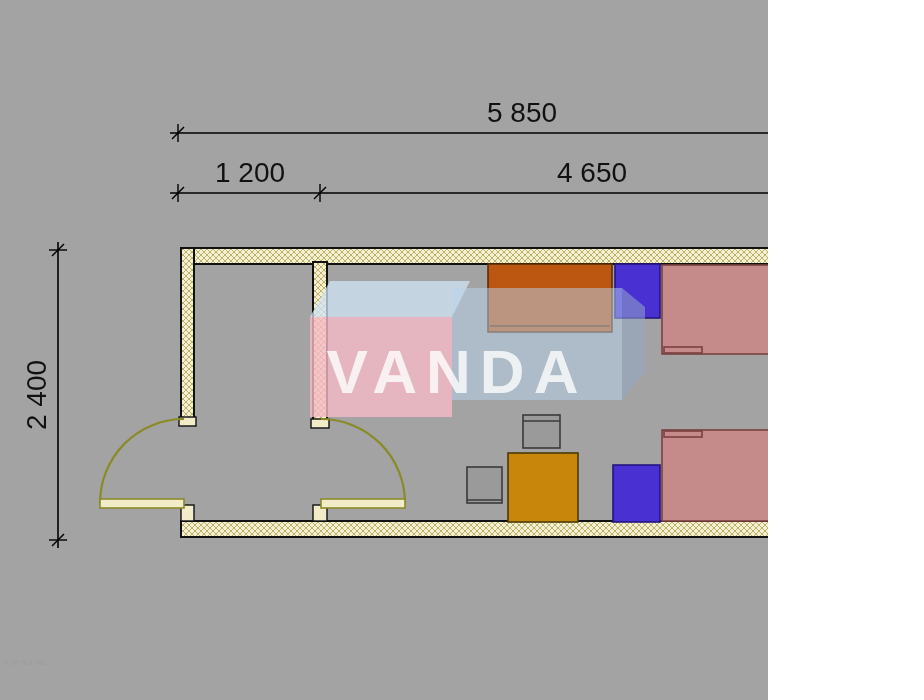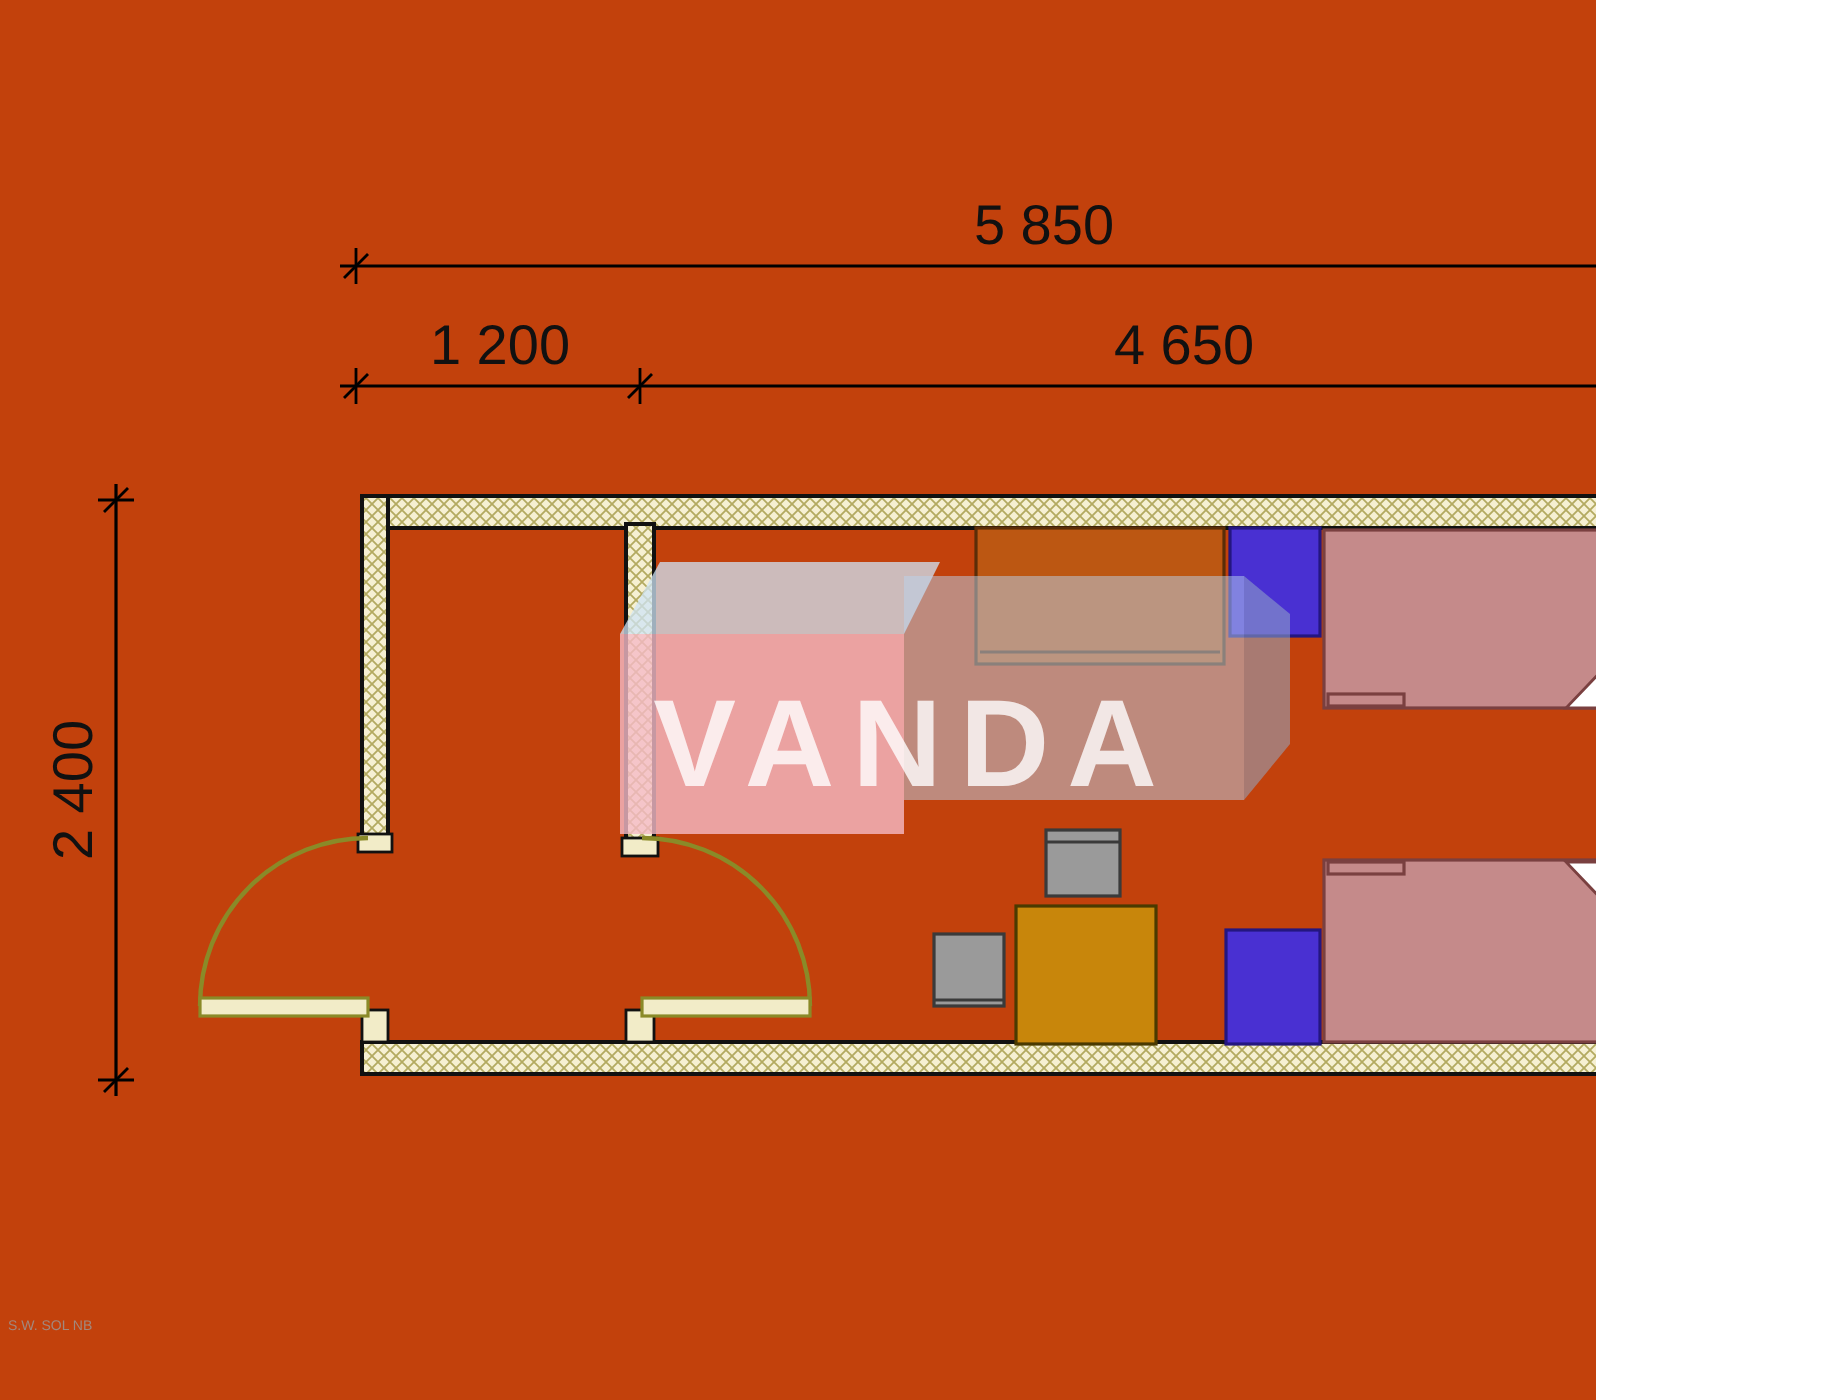--- a/index.html
+++ b/index.html
@@ -1,17 +1,17 @@
 <!DOCTYPE html>
 <html><head>
 <meta charset="utf-8">
 <style>
   html,body{margin:0;padding:0;background:#ffffff;}
-  .stage{position:relative;width:768px;height:700px;background:#c2410c;overflow:hidden;
-         font-family:"Liberation Sans", sans-serif;padding-left:30px;}
+  .stage{position:relative;width:768px;height:700px;background:#a3a3a3;overflow:hidden;
+         font-family:"Liberation Sans", sans-serif;}
   svg{position:absolute;left:0;top:0;}
   .dim-line{stroke:#000;stroke-width:1.6;fill:none;}
   .tk{stroke:#000;stroke-width:1.4;}
   .dim-text{font-family:"Liberation Sans",sans-serif;font-size:28px;fill:#111;}
   .wall{stroke:#111;stroke-width:2;}
   .wall-thin{stroke:#111;stroke-width:1.4;}
   .door-stroke{stroke-width:2.2;fill:none;}
   .leaf{stroke-width:1.6;}
   .furn{stroke-width:1.6;}
   .bed-line{stroke-width:1.6;fill:none;}

